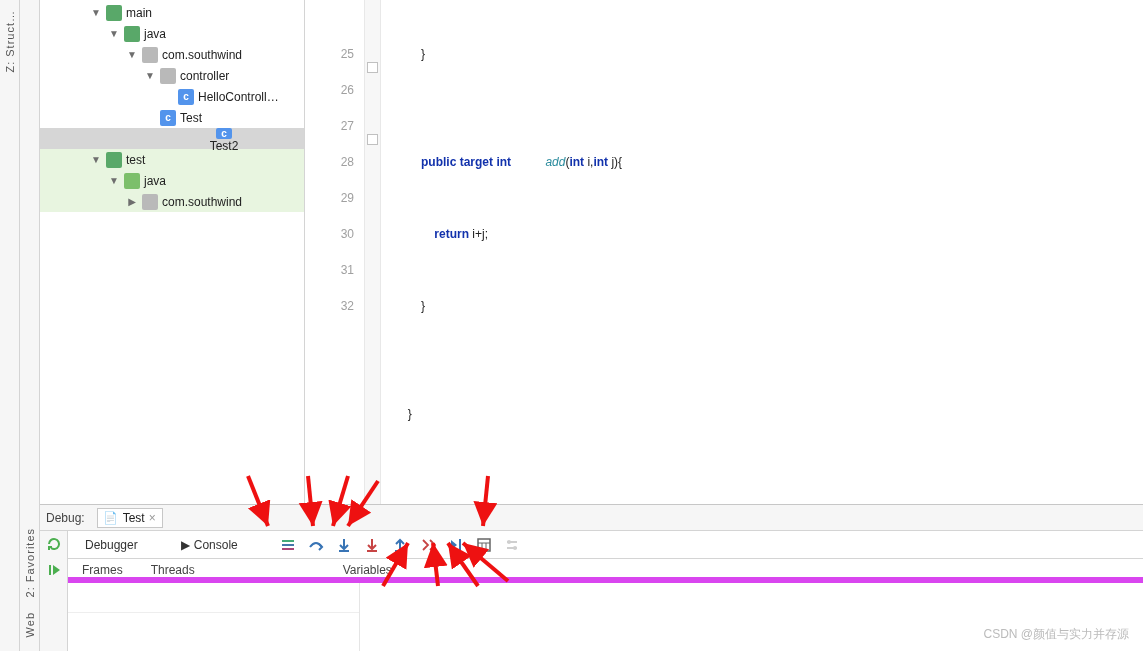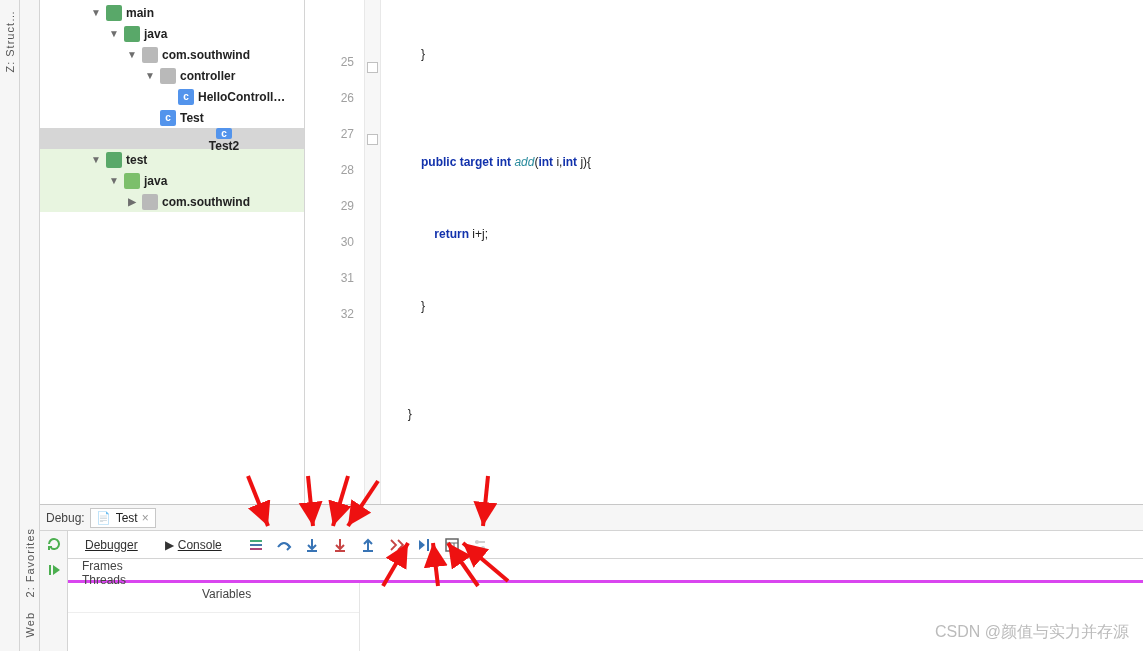--- a/index.html
+++ b/index.html
@@ -5,70 +5,70 @@
   *{box-sizing:border-box;margin:0;padding:0;font-family:"Segoe UI",Arial,sans-serif;font-size:12px;}
   html,body{width:1143px;height:651px;overflow:hidden;background:#fff;color:#222;}
   .root{display:flex;flex-direction:row;width:100%;height:100%;}
   
   .vbar{width:20px;background:#f6f6f6;border-right:1px solid #d4d4d4;display:flex;flex-direction:column;align-items:center;padding-top:6px;gap:6px;}
   .vbar .vlabel{writing-mode:vertical-rl;transform:rotate(180deg);color:#555;font-size:11px;letter-spacing:1px;padding:4px 0;}
   
   .maincol{flex:1;display:flex;flex-direction:column;}
   .upper{flex:0 0 310px;display:flex;border-bottom:1px solid #c7c7c7;}
   
-  .tree{width:265px;border-right:1px solid #d4d4d4;background:#fff;overflow:hidden;padding-top:2px;font-weight:bold;}
+  .tree{width:265px;border-right:1px solid #d4d4d4;background:#fff;overflow:hidden;padding-top:2px;}
   .row{display:flex;align-items:center;height:21px;padding-left:4px;white-space:nowrap;}
   .row.sel{background:#d6d6d6;flex-direction:column;}
   .row .ar{width:12px;text-align:center;color:#6e6e6e;font-size:10px;display:inline-block;}
   .row .ar.r::before{content:"▶";}
   .row .ar.d::before{content:"▼";}
   .row .fi{width:16px;height:16px;margin:0 4px;display:inline-flex;align-items:center;justify-content:center;font-size:10px;border-radius:2px;}
   .fi.folder{background:#59a869;}
   .fi.pkg{background:#b9b9b9;}
   .fi.class{background:#5394ec;color:#fff;font-weight:bold;}
   .fi.class::before{content:"c";}
   .fi.orange{background:#e08e3b;}
   .green-hl{background:#e8f5e0;}
   .yellow-hl{background:#fdf8e4;}
   .pad0{padding-left:50px}.pad1{padding-left:68px}.pad2{padding-left:86px}.pad3{padding-left:104px}.pad4{padding-left:122px}
   
   .editor{flex:1;display:flex;background:#fff;position:relative;}
-  .gutter{width:60px;background:#fff;border-right:1px solid #e8e8e8;text-align:right;padding-right:10px;color:#a0a0a0;font-family:Consolas,monospace;font-size:18px;line-height:36px;padding-top:8px;}
+  .gutter{width:60px;background:#fff;border-right:1px solid #e8e8e8;text-align:right;padding-right:10px;color:#a0a0a0;font-family:Consolas,monospace;font-size:18px;line-height:36px;padding-top:0;}
   .fold{width:16px;background:#f7f7f7;border-right:1px solid #e8e8e8;position:relative;}
   .foldm{position:absolute;left:2px;width:11px;height:11px;border:1px solid #c0c0c0;background:#fff;}
   .code{flex:1;font-family:Consolas,monospace;font-size:22px;line-height:36px;white-space:pre;padding-left:0;overflow:hidden;}
   .kw{color:#1232ac;font-weight:bold;}
-  .mname{color:#2c8c9e;font-style:italic;}
+  .mname{color:#2c8c9e;font-style:italic;margin-left:31px;}
   .field{color:#8a1f8a;font-style:italic;}
-  .debughdr{height:26px;background:#f6f6f6;border-bottom:1px solid #d4d4d4;display:flex;align-items:center;padding-left:6px;gap:5px;}
+  .debughdr{height:26px;background:#f6f6f6;border-bottom:1px solid #d4d4d4;display:flex;align-items:center;padding-left:6px;gap:12px;}
   .debughdr .lbl{color:#444;}
   .tabchip{display:flex;align-items:center;background:#fff;border:1px solid #c7c7c7;height:20px;padding:0 6px;gap:4px;}
   .closex{color:#999;}
   .debugbody{flex:1;display:flex;}
   .sidebtns{width:28px;background:#f6f6f6;border-right:1px solid #d4d4d4;display:flex;flex-direction:column;align-items:center;padding-top:4px;gap:8px;}
   .ib{width:18px;height:18px;display:flex;align-items:center;justify-content:center;color:#666;}
   .ib svg{width:16px;height:16px;}
   .rightpane{flex:1;display:flex;flex-direction:column;}
-  .dbgtabs{height:28px;border-bottom:1px solid #d4d4d4;display:flex;align-items:center;padding-left:6px;gap:2px;position:relative;text-decoration:underline;}
+  .dbgtabs{height:28px;border-bottom:1px solid #d4d4d4;display:flex;align-items:center;padding-left:6px;gap:18px;position:relative;}
   .tabbtn{padding:4px 10px;color:#333;border:1px solid transparent;}
   .tabbtn.active{background:#fff;}
   .tico{width:16px;height:16px;display:inline-flex;align-items:center;justify-content:center;}
   .tbar{display:flex;align-items:center;gap:6px;margin-left:10px;}
   .tbar .btn{width:22px;height:22px;display:flex;align-items:center;justify-content:center;}
   .tbar svg{width:16px;height:16px;}
-  .subhdr{height:24px;border-bottom:3px solid #d946ef;display:flex;align-items:flex-start;flex-direction:column;}
+  .subhdr{height:24px;border-bottom:6px solid #d946ef;display:flex;align-items:flex-end;}
   .subhdr .sh{padding:0 14px;color:#444;}
   .framesrow{display:flex;flex:1;}
   .framescol{width:292px;border-right:1px solid #e5e5e5;display:flex;flex-direction:column;}
   .selrow{height:30px;display:flex;align-items:center;padding:0 6px;gap:6px;border-bottom:1px solid #eee;}
   .midicons{width:24px;display:flex;flex-direction:column;align-items:center;padding-top:6px;gap:6px;color:#bdbdbd;}
   .varpane{flex:1;display:flex;align-items:center;justify-content:center;color:#a9a9a9;font-style:italic;}
   
   .arrows{position:absolute;pointer-events:none;}
-  .watermark{position:absolute;bottom:8px;right:14px;color:#bbb;font-size:16px;}
+  .watermark{position:absolute;bottom:8px;right:14px;color:#bbb;font-size:12px;}
 </style>
 </head>
 <body>
 
 <div class="root">
   <div class="vbar">
     <span class="vlabel">Z: Struct…</span>
   </div>
   <div class="vbar" style="justify-content:flex-end;padding-bottom:10px;">
     <span class="vlabel">2: Favorites</span>

